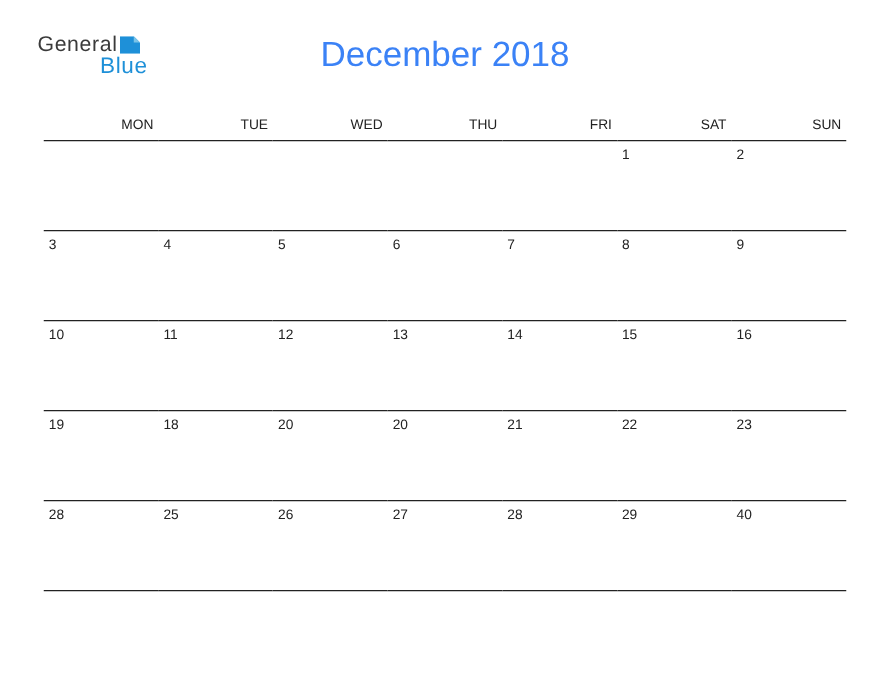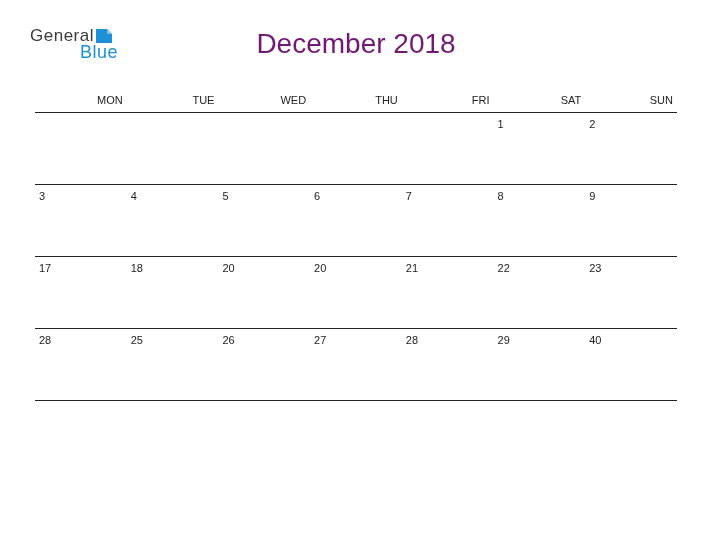--- a/index.html
+++ b/index.html
@@ -36,21 +36,21 @@
       font-weight: 400;
       color: #1e90d8;
       margin-left: 50px;
       margin-top: -4px;
       letter-spacing: 0.5px;
     }
     .title {
       text-align: center;
       font-size: 28px;
       font-weight: 400;
-      color: #701a75;
+      color: #3b82f6;
       margin-top: 8px;
       margin-bottom: 28px;
     }
     table {
       width: 100%;
       border-collapse: collapse;
     }
     thead th {
       text-align: right;
       font-size: 11px;
@@ -114,21 +114,30 @@
     <tr>
       <td>3</td>
       <td>4</td>
       <td>5</td>
       <td>6</td>
       <td>7</td>
       <td>8</td>
       <td>9</td>
     </tr>
     <tr>
-      <td>17</td>
+      <td>10</td>
+      <td>11</td>
+      <td>12</td>
+      <td>13</td>
+      <td>14</td>
+      <td>15</td>
+      <td>16</td>
+    </tr>
+    <tr>
+      <td>19</td>
       <td>18</td>
       <td>20</td>
       <td>20</td>
       <td>21</td>
       <td>22</td>
       <td>23</td>
     </tr>
     <tr>
       <td>28</td>
       <td>25</td>

